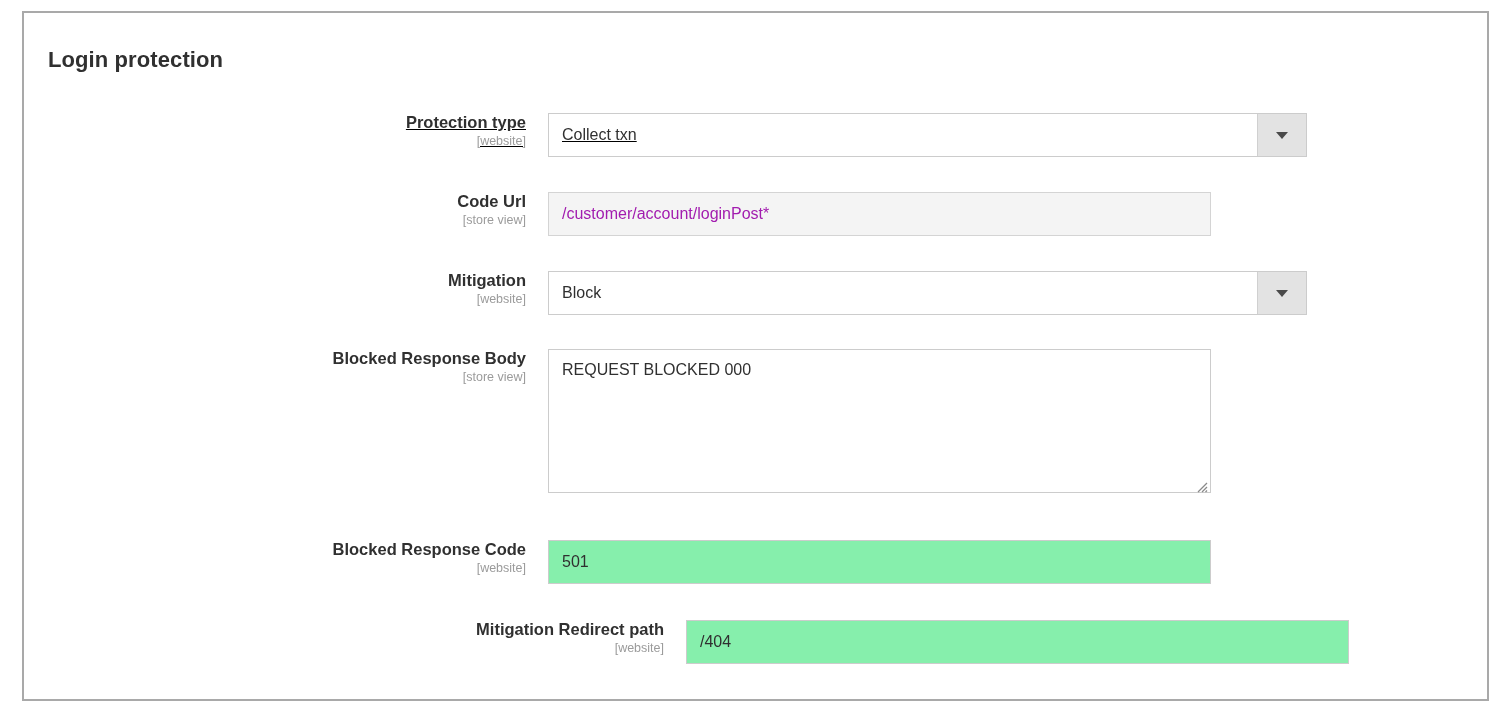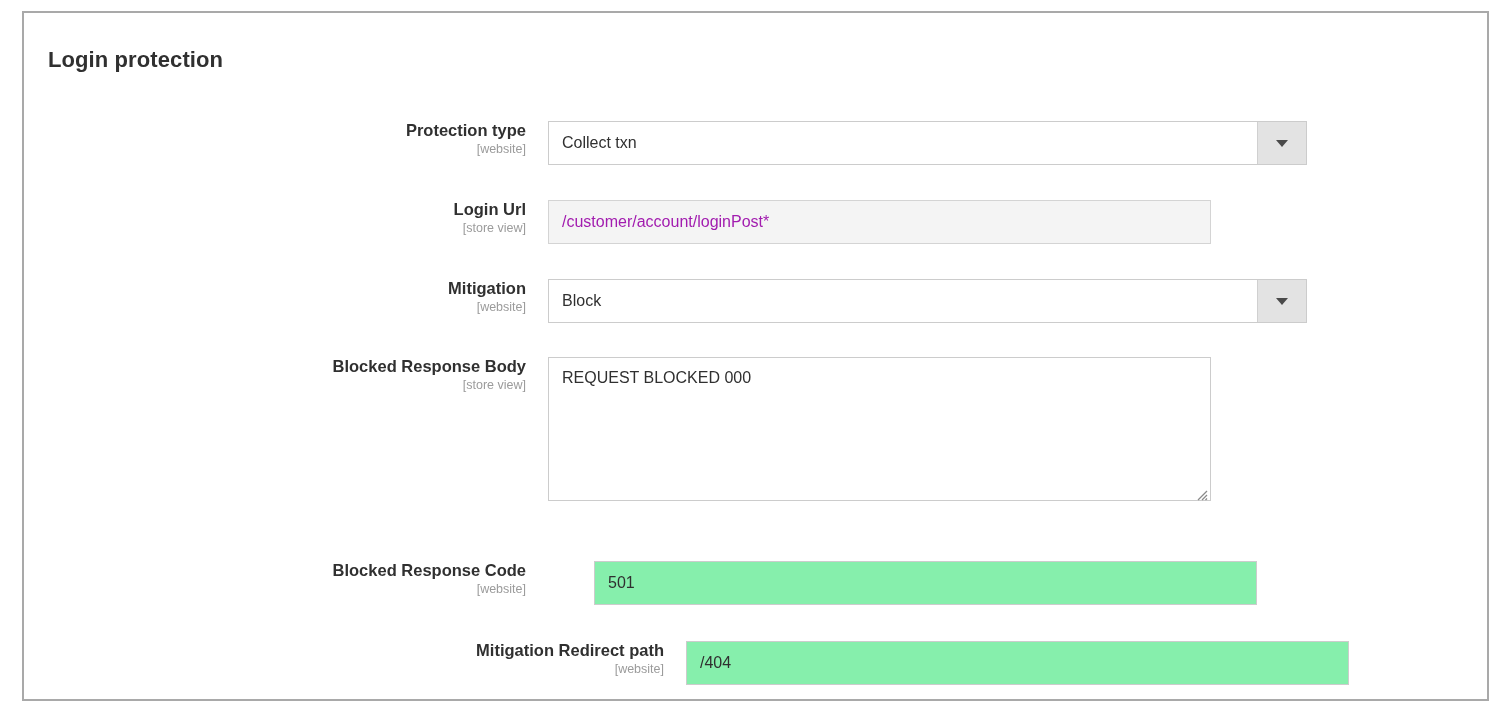--- a/index.html
+++ b/index.html
@@ -153,25 +153,25 @@
   .resize-grip {
     position: absolute;
     right: 3px;
     bottom: 4px;
     width: 14px;
     height: 14px;
     pointer-events: none;
   }
 
   
-  .row-protection  { margin-top: 12px; }
+  .row-protection  { margin-top: 4px; text-decoration: underline; }
   .row-loginurl    { margin-top: 35px; }
   .row-mitigation  { margin-top: 35px; }
   .row-body        { margin-top: 34px; }
-  .row-code        { margin-top: 56px; gap: 46px; }
+  .row-code        { margin-top: 43px; }
   .row-redirect    { margin-top: 36px; justify-content: center; }
 </style>
 </head>
 <body>
 
 <div id="screen">
 
   <section class="panel">
 
     <h2 class="panel-title">Login protection</h2>
@@ -188,21 +188,21 @@
             <span class="select-value">Collect txn</span>
             <span class="select-btn">
               <span class="caret"></span>
             </span>
           </div>
         </div>
       </div>
 
       <div class="row row-loginurl">
         <div class="label-cell">
-          <span class="label-main">Login Url</span>
+          <span class="label-main">Code Url</span>
           <span class="label-scope">[store view]</span>
         </div>
         <div class="control-cell">
           <input class="text-input disabled" type="text" disabled="" value="/customer/account/loginPost*" style="">
           
         </div>
       </div>
 
       <div class="row row-mitigation">
         <div class="label-cell">

